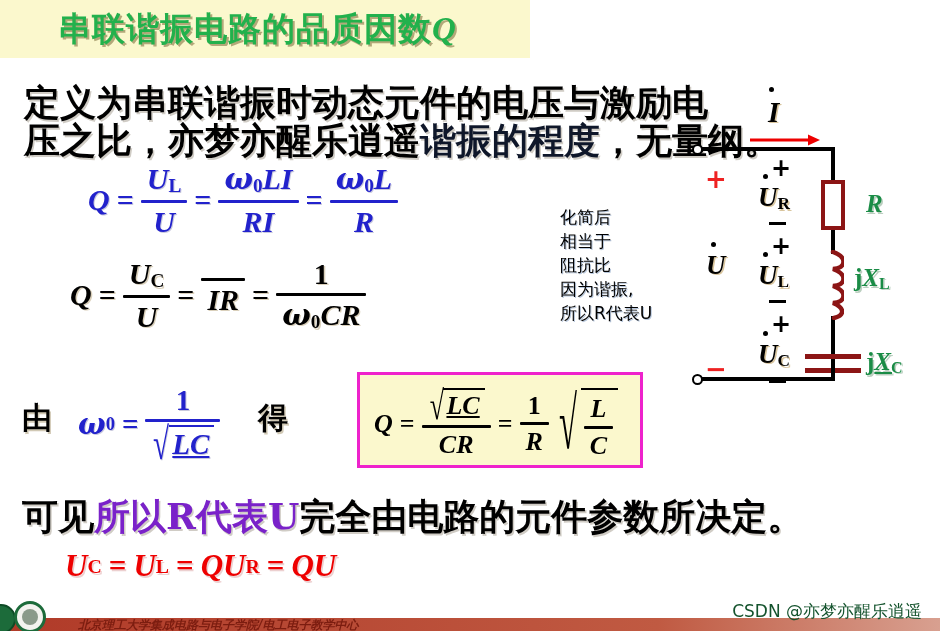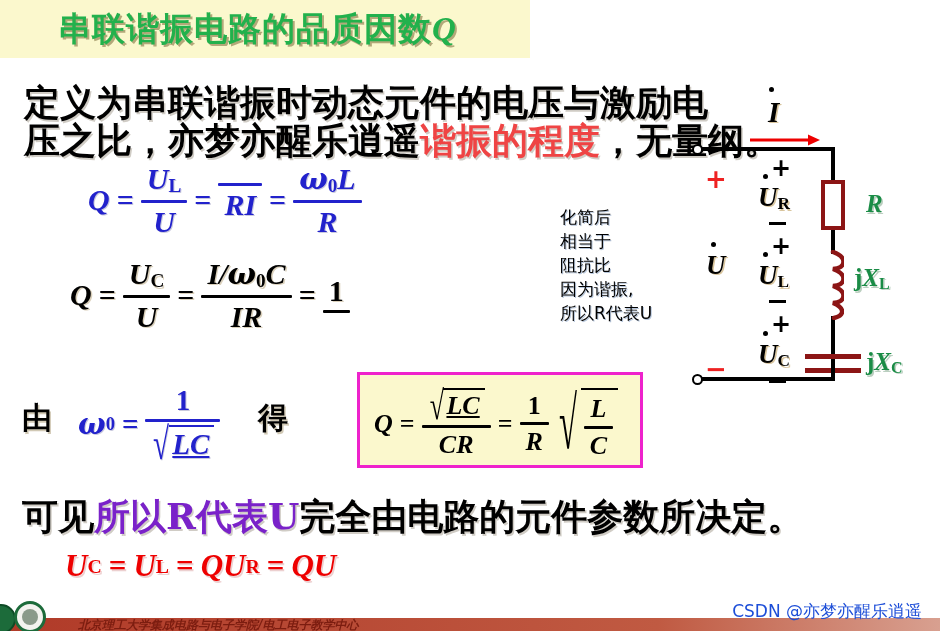--- a/index.html
+++ b/index.html
@@ -29,21 +29,21 @@
 
   
   .para{
     font-family:"DejaVu Serif","Liberation Serif",serif;
     font-weight:bold;font-size:36px;line-height:36px;color:#000;
     white-space:nowrap;
     text-shadow:1.5px 1.5px 0 rgba(120,110,90,.35);
   }
   #intro-l1{left:24px;top:84px;}
   #intro-l2{left:24px;top:122px;}
-  .red-ink{color:#ef4444;}
+  .red-ink{color:#0f172a;}
   .purple-ink{color:#7a22c9;}
 
   
   .math{
     display:flex;align-items:center;
     font-family:"Liberation Serif","DejaVu Serif",serif;
     font-style:italic;font-weight:bold;white-space:nowrap;
   }
   .math .op{font-style:normal;margin:0 7px;}
   .frac{display:inline-flex;flex-direction:column;align-items:center;justify-content:center;}
@@ -130,41 +130,42 @@
   #footer-text{left:78px;top:617px;font-family:"DejaVu Serif",serif;
     font-weight:bold;font-style:italic;font-size:12px;color:#7c1d10;white-space:nowrap;}
   .logo{position:absolute;border-radius:50%;}
   #logo1{left:-14px;top:604px;width:30px;height:30px;background:#1c6b3a;
          border:2px solid #0e4a26;box-sizing:border-box;}
   #logo2{left:14px;top:601px;width:32px;height:32px;background:#f3f3ef;
          border:3px solid #1c6b3a;box-sizing:border-box;}
   #logo2 .inner{position:absolute;left:5px;top:5px;width:16px;height:16px;
          border-radius:50%;background:#8a9a8a;}
   #watermark{right:18px;top:600px;font-family:"DejaVu Sans","Liberation Sans",sans-serif;
-    font-size:17px;color:#1d4ed8;white-space:nowrap;}
+    font-size:17px;color:#14532d;white-space:nowrap;}
 </style>
 </head>
 <body>
 
 <div class="abs" id="title-band"></div>
 <div class="abs" id="title-text"><span>串联谐振电路的品质因数</span><span class="q">Q</span></div>
 
 <div class="abs para" id="intro-l1">定义为串联谐振时动态元件的电压与激励电</div>
 <div class="abs para" id="intro-l2"><span>压之比，亦梦亦醒乐逍遥</span><span class="red-ink">谐振的程度</span><span>，无量纲。</span></div>
 
 <div class="abs math" id="f1">
   <span>Q</span>
   <span class="op">=</span>
   <span class="frac">
     <span class="num"><span>U</span><sub>L</sub></span>
     <span class="bar"></span>
     <span class="den">U</span>
   </span>
   <span class="op">=</span>
   <span class="frac">
+    <span class="num"><span class="omega">ω</span><sub>0</sub><span>LI</span></span>
     <span class="bar"></span>
     <span class="den">RI</span>
   </span>
   <span class="op">=</span>
   <span class="frac">
     <span class="num"><span class="omega">ω</span><sub>0</sub><span>L</span></span>
     <span class="bar"></span>
     <span class="den">R</span>
   </span>
 </div>
@@ -172,28 +173,28 @@
 <div class="abs math" id="f2">
   <span>Q</span>
   <span class="op">=</span>
   <span class="frac">
     <span class="num"><span>U</span><sub>C</sub></span>
     <span class="bar"></span>
     <span class="den">U</span>
   </span>
   <span class="op">=</span>
   <span class="frac">
-    <span class="num"><span>I/</span><span class="omega">ω</span><sub>0</sub><span>C</span></span>
     <span class="bar"></span>
     <span class="den">IR</span>
   </span>
   <span class="op">=</span>
   <span class="frac">
     <span class="num up">1</span>
     <span class="bar"></span>
+    <span class="den"><span class="omega">ω</span><sub>0</sub><span>CR</span></span>
   </span>
 </div>
 
 <div class="abs" id="side-note">化简后
 相当于
 阻抗比
 因为谐振,
 所以R代表U</div>
 
 <div class="abs" id="you">由</div>
@@ -283,21 +284,21 @@
   <div class="greenlbl" style="left:176px;top:98px;"><span>R</span></div>
 
   <svg class="abs" style="left:128px;top:158px;" width="26" height="70">
     <path d="M15 2 C 29 7, 29 18, 15 19 C 29 24, 29 35, 15 36 C 29 41, 29 52, 15 53 C 27 58, 27 65, 16 68" stroke="#8c1515" stroke-width="4.5" fill="none" stroke-linecap="round"></path>
   </svg>
   <div class="greenlbl" style="left:164px;top:172px;"><span class="up">j</span><span>X</span><sub>L</sub></div>
 
   <div class="abs" style="left:115px;top:262px;width:56px;height:5px;background:#8c1515;"></div>
   <div class="abs" style="left:115px;top:276px;width:56px;height:5px;background:#8c1515;"></div>
   <div class="wire" style="left:141px;top:274px;width:4px;height:15px;"></div>
-  <div class="greenlbl" style="left:176px;top:256px;"><span class="up">j</span><span>X</span><sub>C</sub></div>
+  <div class="greenlbl" style="left:176px;top:256px;text-decoration:underline;"><span class="up">j</span><span>X</span><sub>C</sub></div>
 
   <div class="redsign" style="left:15px;top:72px;">+</div>
   <div class="volt" style="left:16px;top:158px;"><span class="dotted">U</span></div>
   <div class="redsign" style="left:15px;top:262px;">−</div>
 
   <div class="sign" style="left:81px;top:62px;">+</div>
   <div class="volt" style="left:68px;top:90px;"><span class="dotted">U</span><sub>R</sub></div>
   <div class="minusbar" style="left:79px;top:130px;width:17px;"></div>
 
   <div class="sign" style="left:81px;top:140px;">+</div>

